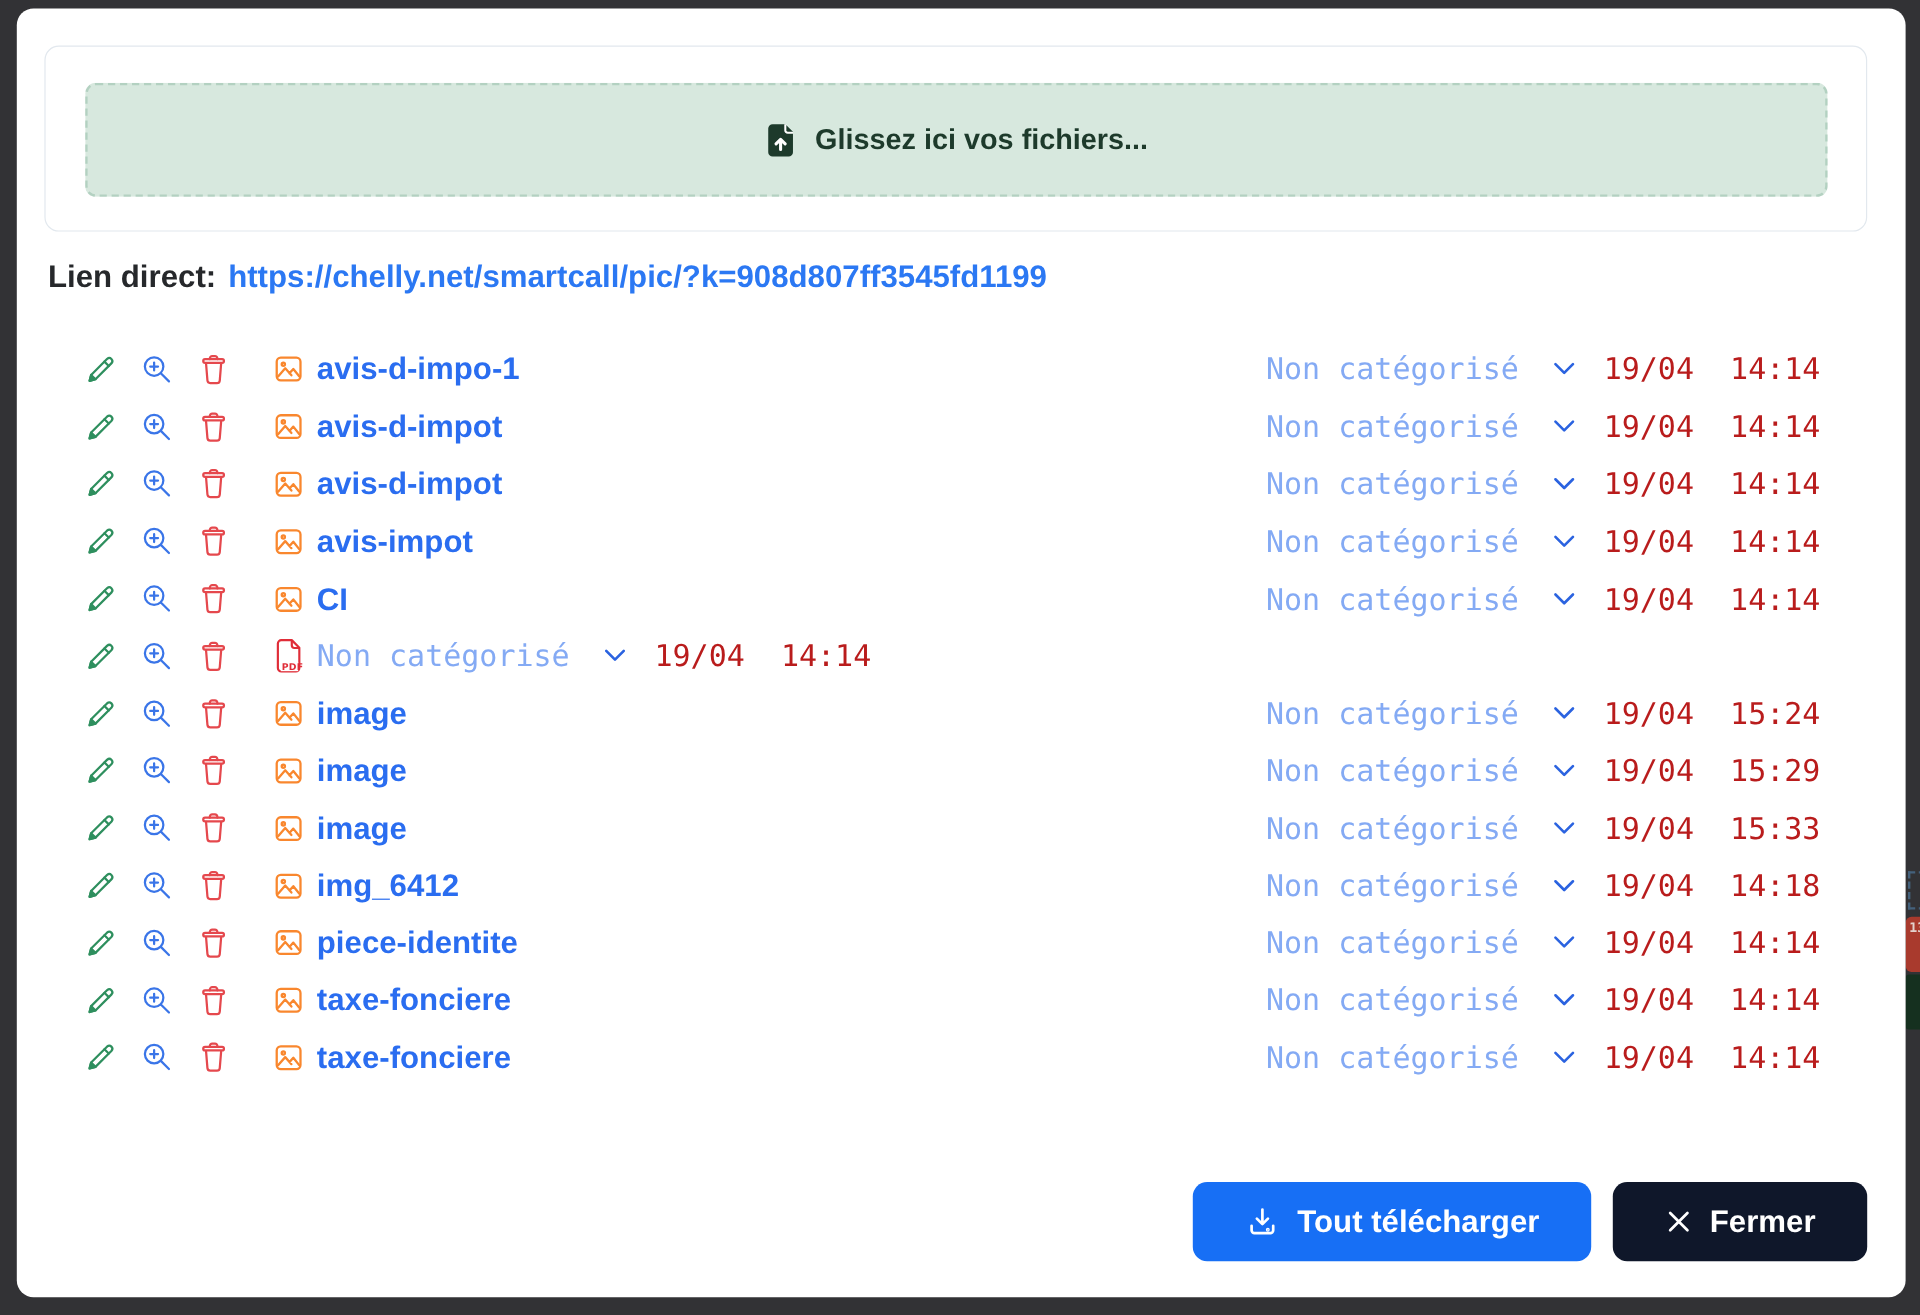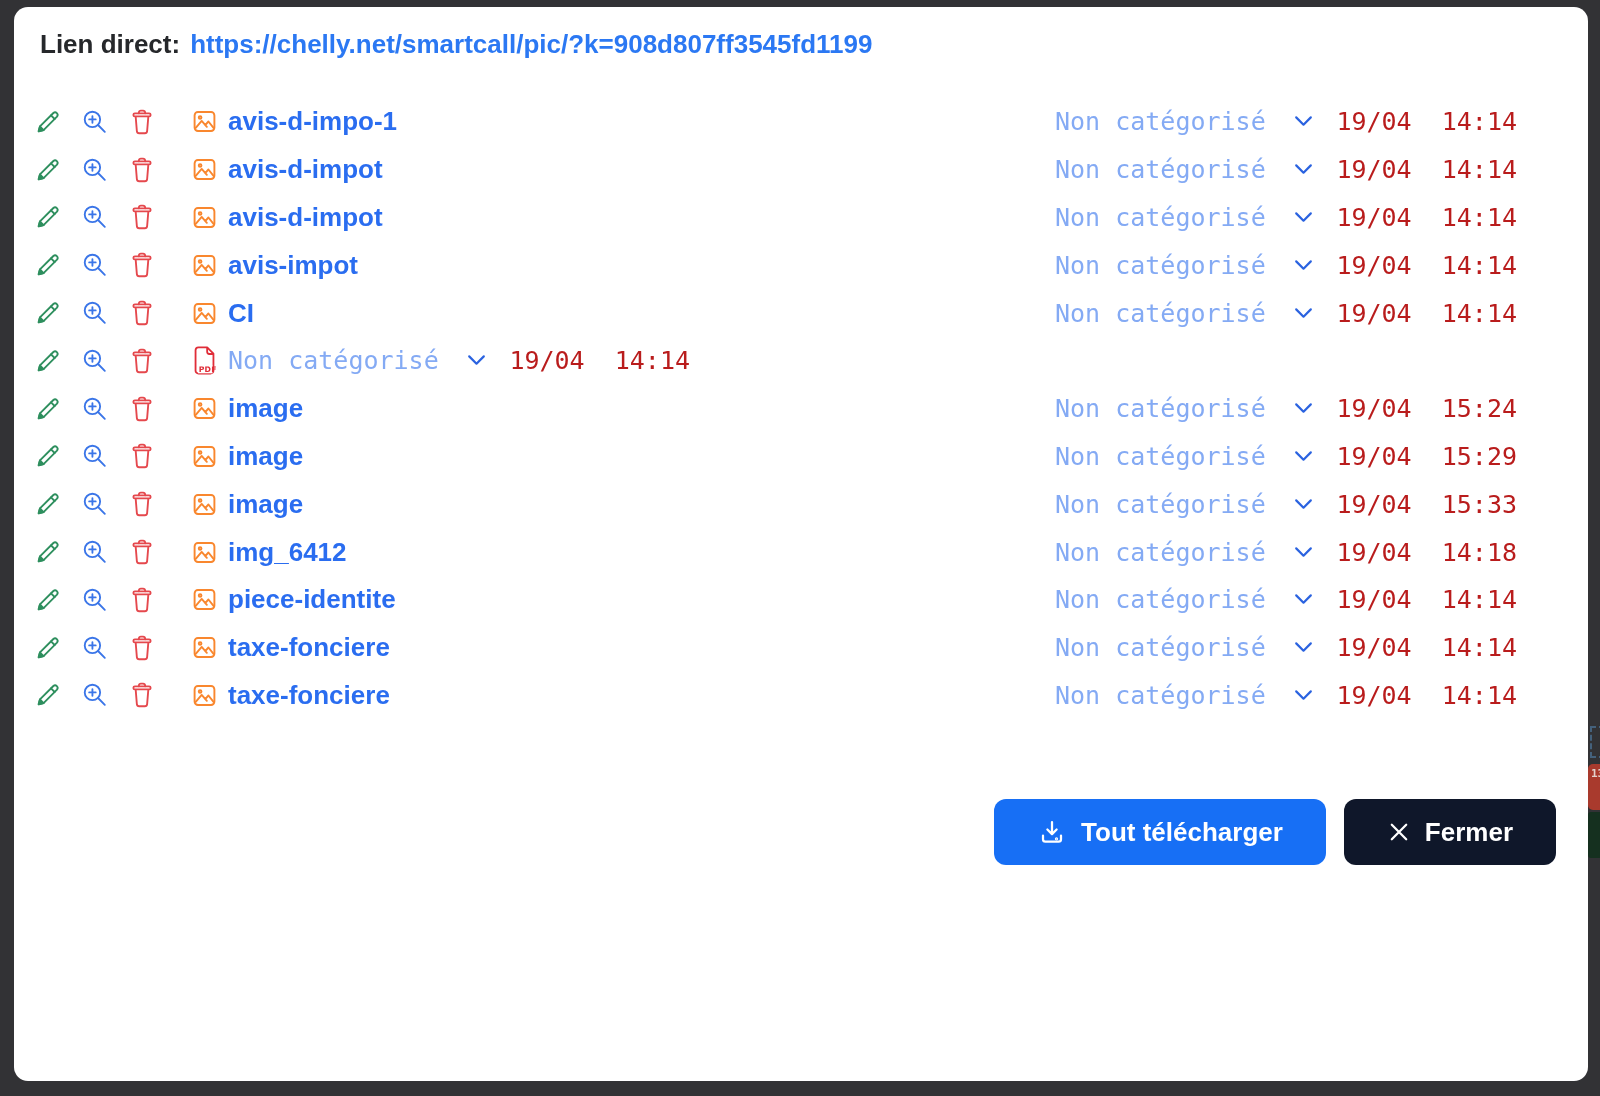--- a/index.html
+++ b/index.html
@@ -21,21 +21,21 @@
   .dropzone { height:95px; background:#d7e8de; border:2px dashed #b3d1c1; border-radius:9px;
               display:flex; align-items:center; justify-content:center; gap:15px;
               color:#1d3a2b; font-size:24px; font-weight:600; cursor:pointer; }
   .dropzone svg { display:block; }
 
   .linkrow { margin:20px 0 0 26px; font-size:26px; line-height:34px; }
   .linklabel { color:#26282b; font-weight:600; margin-right:10px; }
   .linkurl { color:#2b78f3; font-weight:600; text-decoration:none; cursor:pointer; }
 
   .filelist { margin-top:37px; }
-  .row { display:flex; align-items:center; height:47.8px; padding:0 71px 0 20px; }
+  .row { display:flex; align-items:center; height:47.8px; padding:0 71px 0 20px;margin-left:36px; }
   .ric { display:flex; align-items:center; justify-content:center; flex:none; }
   .ric svg { display:block; }
   .ric.edit  { width:28px; margin-right:19px; cursor:pointer; }
   .ric.zoomi { width:28px; margin-right:21px; cursor:pointer; }
   .ric.trash { width:24px; margin-right:37px; cursor:pointer; }
   .ric.ftype { width:27px; margin-right:10px; }
   .fname { flex:1; color:#2a6df0; font-size:26px; font-weight:600; text-decoration:none;
            cursor:pointer; white-space:nowrap; overflow:hidden; }
   .fcat { width:270px; flex:none; display:flex; align-items:center; gap:28px; cursor:pointer; }
   .fcat-label { color:#84aaf4; font-family:"DejaVu Sans Mono", monospace; font-size:25px; white-space:pre; }
@@ -53,20 +53,32 @@
 </style>
 </head>
 <body>
 
 <div class="frag frag-dashed"></div>
 <div class="frag frag-badge">13</div>
 <div class="frag frag-green"></div>
 
 <div class="modal">
 
+  <div class="upload-outer">
+    <div class="dropzone">
+      <span>
+        <svg width="27" height="30" viewBox="0 0 22 24" fill="none">
+          <path d="M14.2 1H5.6A3 3 0 0 0 2.6 4v16a3 3 0 0 0 3 3h10.8a3 3 0 0 0 3-3V6.2L14.2 1z" fill="#1d3a2b"></path>
+          <path d="M14.2 1v4.2a1.6 1.6 0 0 0 1.6 1.6h3.6" fill="none" stroke="#ffffff" stroke-width="1.4"></path>
+          <path d="M11 18.2v-6.4M7.9 14.4l3.1-3.1 3.1 3.1" stroke="#ffffff" stroke-width="2.1" stroke-linecap="round" stroke-linejoin="round" fill="none"></path>
+        </svg>
+      </span>
+      <span>Glissez ici vos fichiers...</span>
+    </div>
+  </div>
 
   <div class="linkrow">
     <span class="linklabel">Lien direct:</span><a class="linkurl">https://chelly.net/smartcall/pic/?k=908d807ff3545fd1199</a>
   </div>
 
   <div class="filelist">
       <div class="row">
     <span class="ric edit">
       <svg width="28" height="28" viewBox="0 0 24 24" fill="none" stroke="#2e8f5e" stroke-width="1.6" stroke-linecap="round" stroke-linejoin="round">
         <path d="M4 20l1.1-4.2L16.6 4.3a2.2 2.2 0 0 1 3.1 3.1L8.2 18.9 4 20z"></path>

